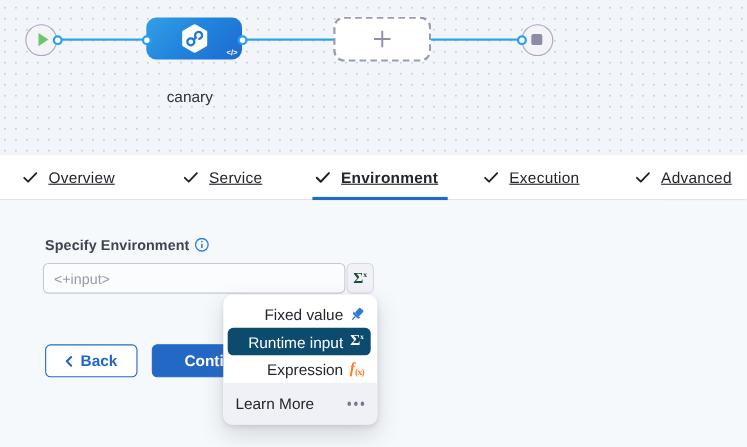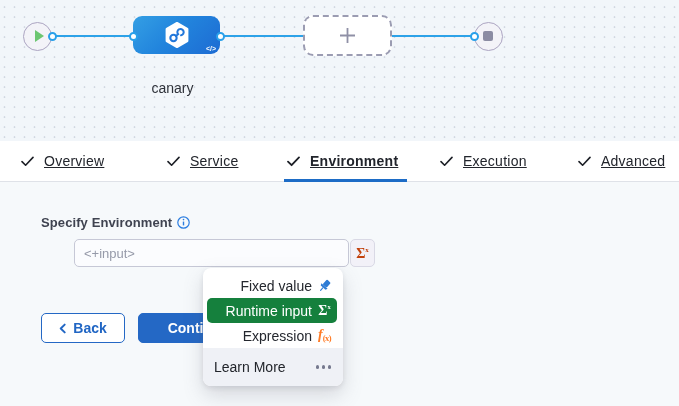--- a/index.html
+++ b/index.html
@@ -60,29 +60,29 @@
   
   .content { position:absolute; left:0; top:182px; width:604px; height:224px; background:#f6f9fb; }
   .field-label-row { position:absolute; left:41px; top:33px; display:flex; align-items:center; }
   .field-label { color:#3f4350; font-size:13px; font-weight:700; letter-spacing:0.1px; }
   .info-icon { margin-left:5px; display:flex; }
 
   .input-group { position:absolute; left:39px; top:57px; display:flex; }
   .text-input {
     width:275px; height:28px; background:#fbfcfe; border:1px solid #c6c8d6;
     border-radius:5px; font-family:"Liberation Sans",sans-serif;
-    font-size:13px; color:#24262e; padding:0 9px; outline:none;margin-left:35px;
+    font-size:13px; color:#24262e; padding:0 9px; outline:none;
   }
   .text-input::placeholder { color:#969aa9; opacity:1; }
   .sigma-btn {
     width:25px; height:28px; margin-left:1px; background:#f2f1f8;
     border:1px solid #d9d9e5; border-radius:5px;
     display:flex; align-items:flex-start; justify-content:center; cursor:pointer;
   }
-  .sigma-glyph { color:#c2410c; font-family:"Liberation Serif",serif; font-size:14px; font-weight:700; line-height:1; margin-top:7px; }
+  .sigma-glyph { color:#14532d; font-family:"Liberation Serif",serif; font-size:14px; font-weight:700; line-height:1; margin-top:7px; }
   .sigma-glyph sup { font-size:7px; font-weight:700; vertical-align:super; }
 
   .btn-row { position:absolute; left:41px; top:131px; display:flex; }
   .btn {
     height:30px; border-radius:5px; font-size:14px; font-weight:700;
     display:flex; align-items:center; justify-content:center; cursor:pointer;
     font-family:"Liberation Sans",sans-serif;
   }
   .btn-back {
     width:84px; background:#ffffff; border:1px solid #2468c5; color:#2166c4;
@@ -99,21 +99,21 @@
     box-shadow:0 2px 5px rgba(40,41,61,0.10), 0 9px 20px rgba(96,97,112,0.22);
   }
   .menu-items { padding:5px 0 0; }
   .menu-item {
     height:25px; display:flex; align-items:center; justify-content:flex-end;
     padding-right:11px; font-size:14px; color:#24272e; cursor:pointer;
   }
   .menu-item .mi-label { text-align:right; }
   .menu-item .mi-icon { width:15px; margin-left:5px; display:flex; justify-content:center; align-items:center; }
   .menu-item.selected {
-    background:#15803d; color:#ffffff; border-radius:5px; margin:0 6px 0 3.5px;
+    background:#0c4a6e; color:#ffffff; border-radius:5px; margin:0 6px 0 3.5px;
     padding-right:5px; font-weight:400;
   }
   .fx-glyph { color:#ff7b26; font-family:"Liberation Serif",serif; font-size:14px; font-weight:700; line-height:1; font-style:italic;}
   .fx-glyph .fx-sub { font-size:8.5px; font-style:normal; vertical-align:-2px; letter-spacing:-0.5px; }
   .sigma-white { color:#ffffff; font-family:"Liberation Serif",serif; font-size:14px; font-weight:700; line-height:1; }
   .sigma-white sup { font-size:6.5px; vertical-align:super; }
   .menu-footer {
     height:38px; background:#eff1f6; border-radius:0 0 8px 8px;
     display:flex; align-items:center; justify-content:space-between;
     padding:0 12px 0 11px;

